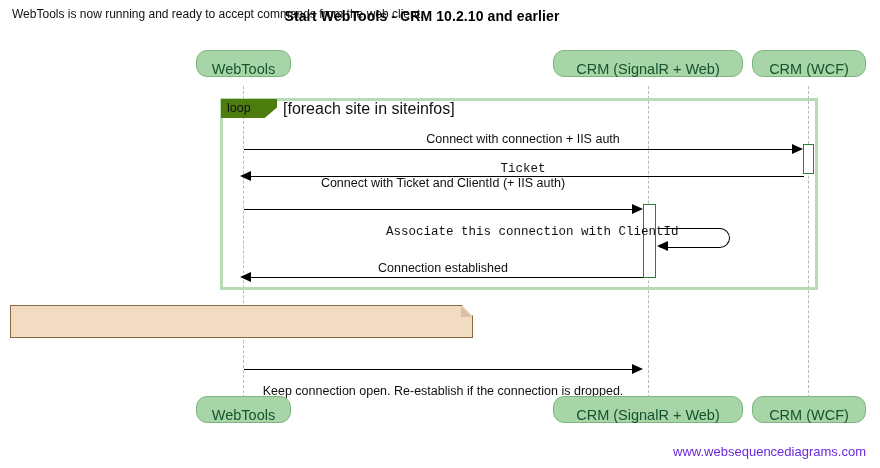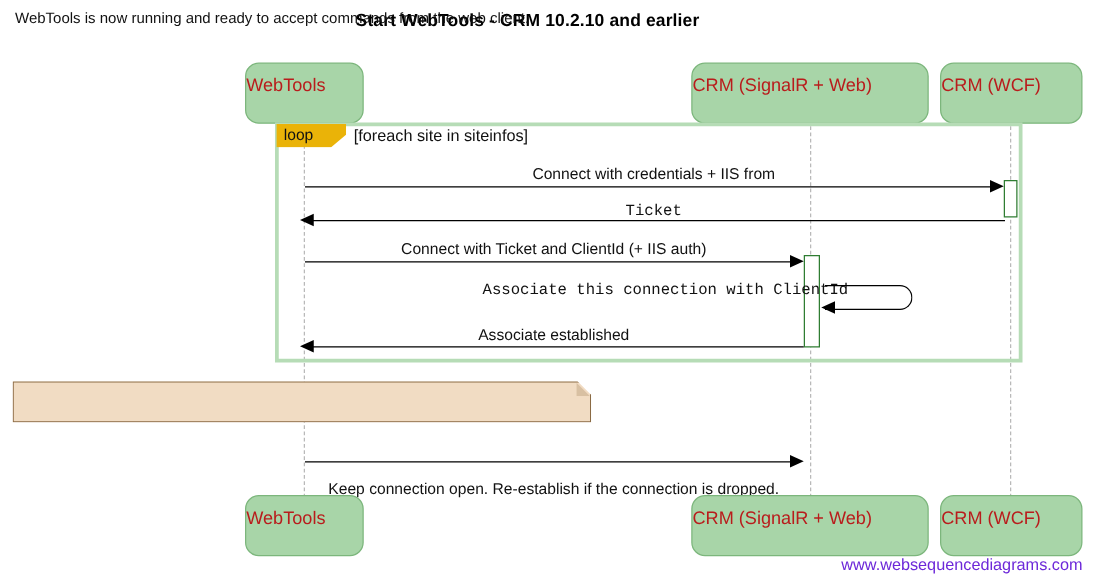--- a/index.html
+++ b/index.html
@@ -6,34 +6,34 @@
   body{width:880px;height:468px;position:relative;overflow:hidden;
        font-family:"Liberation Sans","DejaVu Sans",sans-serif;color:#000;}
   .abs{position:absolute;}
 
   
   #title{left:0;top:8px;width:844px;text-align:center;
          font-size:14px;font-weight:bold;letter-spacing:.1px;}
 
   
   .actor{position:absolute;background:#a8d5a8;border:1px solid #7cb67c;
-         border-radius:11px;height:49px;line-height:36px;
-         font-size:14.5px;color:#b91c1c;box-sizing:border-box;}
+         border-radius:11px;height:27px;line-height:36px;text-align:center;
+         font-size:14.5px;color:#14532d;box-sizing:border-box;}
 
   
   .lifeline{position:absolute;width:0;border-left:1px dashed #b9b9b9;}
 
   
   #loopframe{position:absolute;left:220px;top:98px;width:598px;height:192px;
              border:3px solid #b6dcb6;box-sizing:border-box;background:transparent;}
   #looptab{position:absolute;left:221px;top:99px;width:56px;height:19px;
-           background:#eab308;
+           background:#4d7c0f;
            clip-path:polygon(0 0,100% 0,100% 45%,78% 100%,0 100%);}
   #looptab span{display:block;padding-left:6px;line-height:19px;font-size:12.5px;color:#111;}
-  #loopcond{position:absolute;left:283px;top:100px;font-size:13px;color:#111;line-height:18px;}
+  #loopcond{position:absolute;left:283px;top:100px;font-size:16px;color:#111;line-height:18px;}
 
   
   .activation{position:absolute;background:#ffffff;border:1px solid #2f7d32;box-sizing:border-box;}
 
   
   .msgline{position:absolute;height:0;border-top:1.6px solid #000;}
   .arrowR{position:absolute;width:0;height:0;
           border-top:5.5px solid transparent;border-bottom:5.5px solid transparent;
           border-left:11px solid #000;}
   .arrowL{position:absolute;width:0;height:0;
@@ -80,37 +80,37 @@
 <div id="loopframe"></div>
 <div id="looptab">
   <span>loop</span>
 </div>
 <div id="loopcond">[foreach site in siteinfos]</div>
 
 <div class="activation" style="left:803px;top:144px;width:11px;height:30px;"></div>
 
 <div class="activation" style="left:643px;top:204px;width:13px;height:74px;"></div>
 
-<div class="msglabel" style="left:243px;top:132px;width:560px;"><span>Connect with credentials + IIS from</span></div>
+<div class="msglabel" style="left:243px;top:132px;width:560px;"><span>Connect with connection + IIS auth</span></div>
 <div class="msgline" style="left:244px;top:149px;width:549px;"></div>
 <div class="arrowR" style="left:792px;top:144px;"></div>
 
 <div class="msglabel" style="left:243px;top:162px;width:560px;font-family:Liberation Mono, monospace;"><span>Ticket</span></div>
 <div class="msgline" style="left:243px;top:176px;width:561px;"></div>
 <div class="arrowL" style="left:240px;top:171px;"></div>
 
-<div class="msglabel" style="left:243px;top:192px;width:400px;"><span>Connect with Ticket and ClientId (+ IIS auth)</span></div>
+<div class="msglabel" style="left:243px;top:176px;width:400px;"><span>Connect with Ticket and ClientId (+ IIS auth)</span></div>
 <div class="msgline" style="left:244px;top:209px;width:389px;"></div>
 <div class="arrowR" style="left:632px;top:204px;"></div>
 
 <div class="msglabel" style="left:386px;top:225px;width:250px;text-align:right;font-family:Liberation Mono, monospace;"><span>Associate this connection with ClientId</span></div>
 <div id="selfbox"></div>
 <div class="arrowL" style="left:657px;top:241px;"></div>
 
-<div class="msglabel" style="left:243px;top:261px;width:400px;"><span>Associate established</span></div>
+<div class="msglabel" style="left:243px;top:261px;width:400px;"><span>Connection established</span></div>
 <div class="msgline" style="left:243px;top:277px;width:400px;"></div>
 <div class="arrowL" style="left:240px;top:272px;"></div>
 
 <div id="note">
   <div id="notefold"></div>
 </div>
 <div id="notetext">WebTools is now running and ready to accept commands from the web client.</div>
 
 <div class="msglabel" style="left:243px;top:352px;width:400px;margin-top:32px;"><span>Keep connection open. Re-establish if the connection is dropped.</span></div>
 <div class="msgline" style="left:244px;top:369px;width:389px;"></div>

